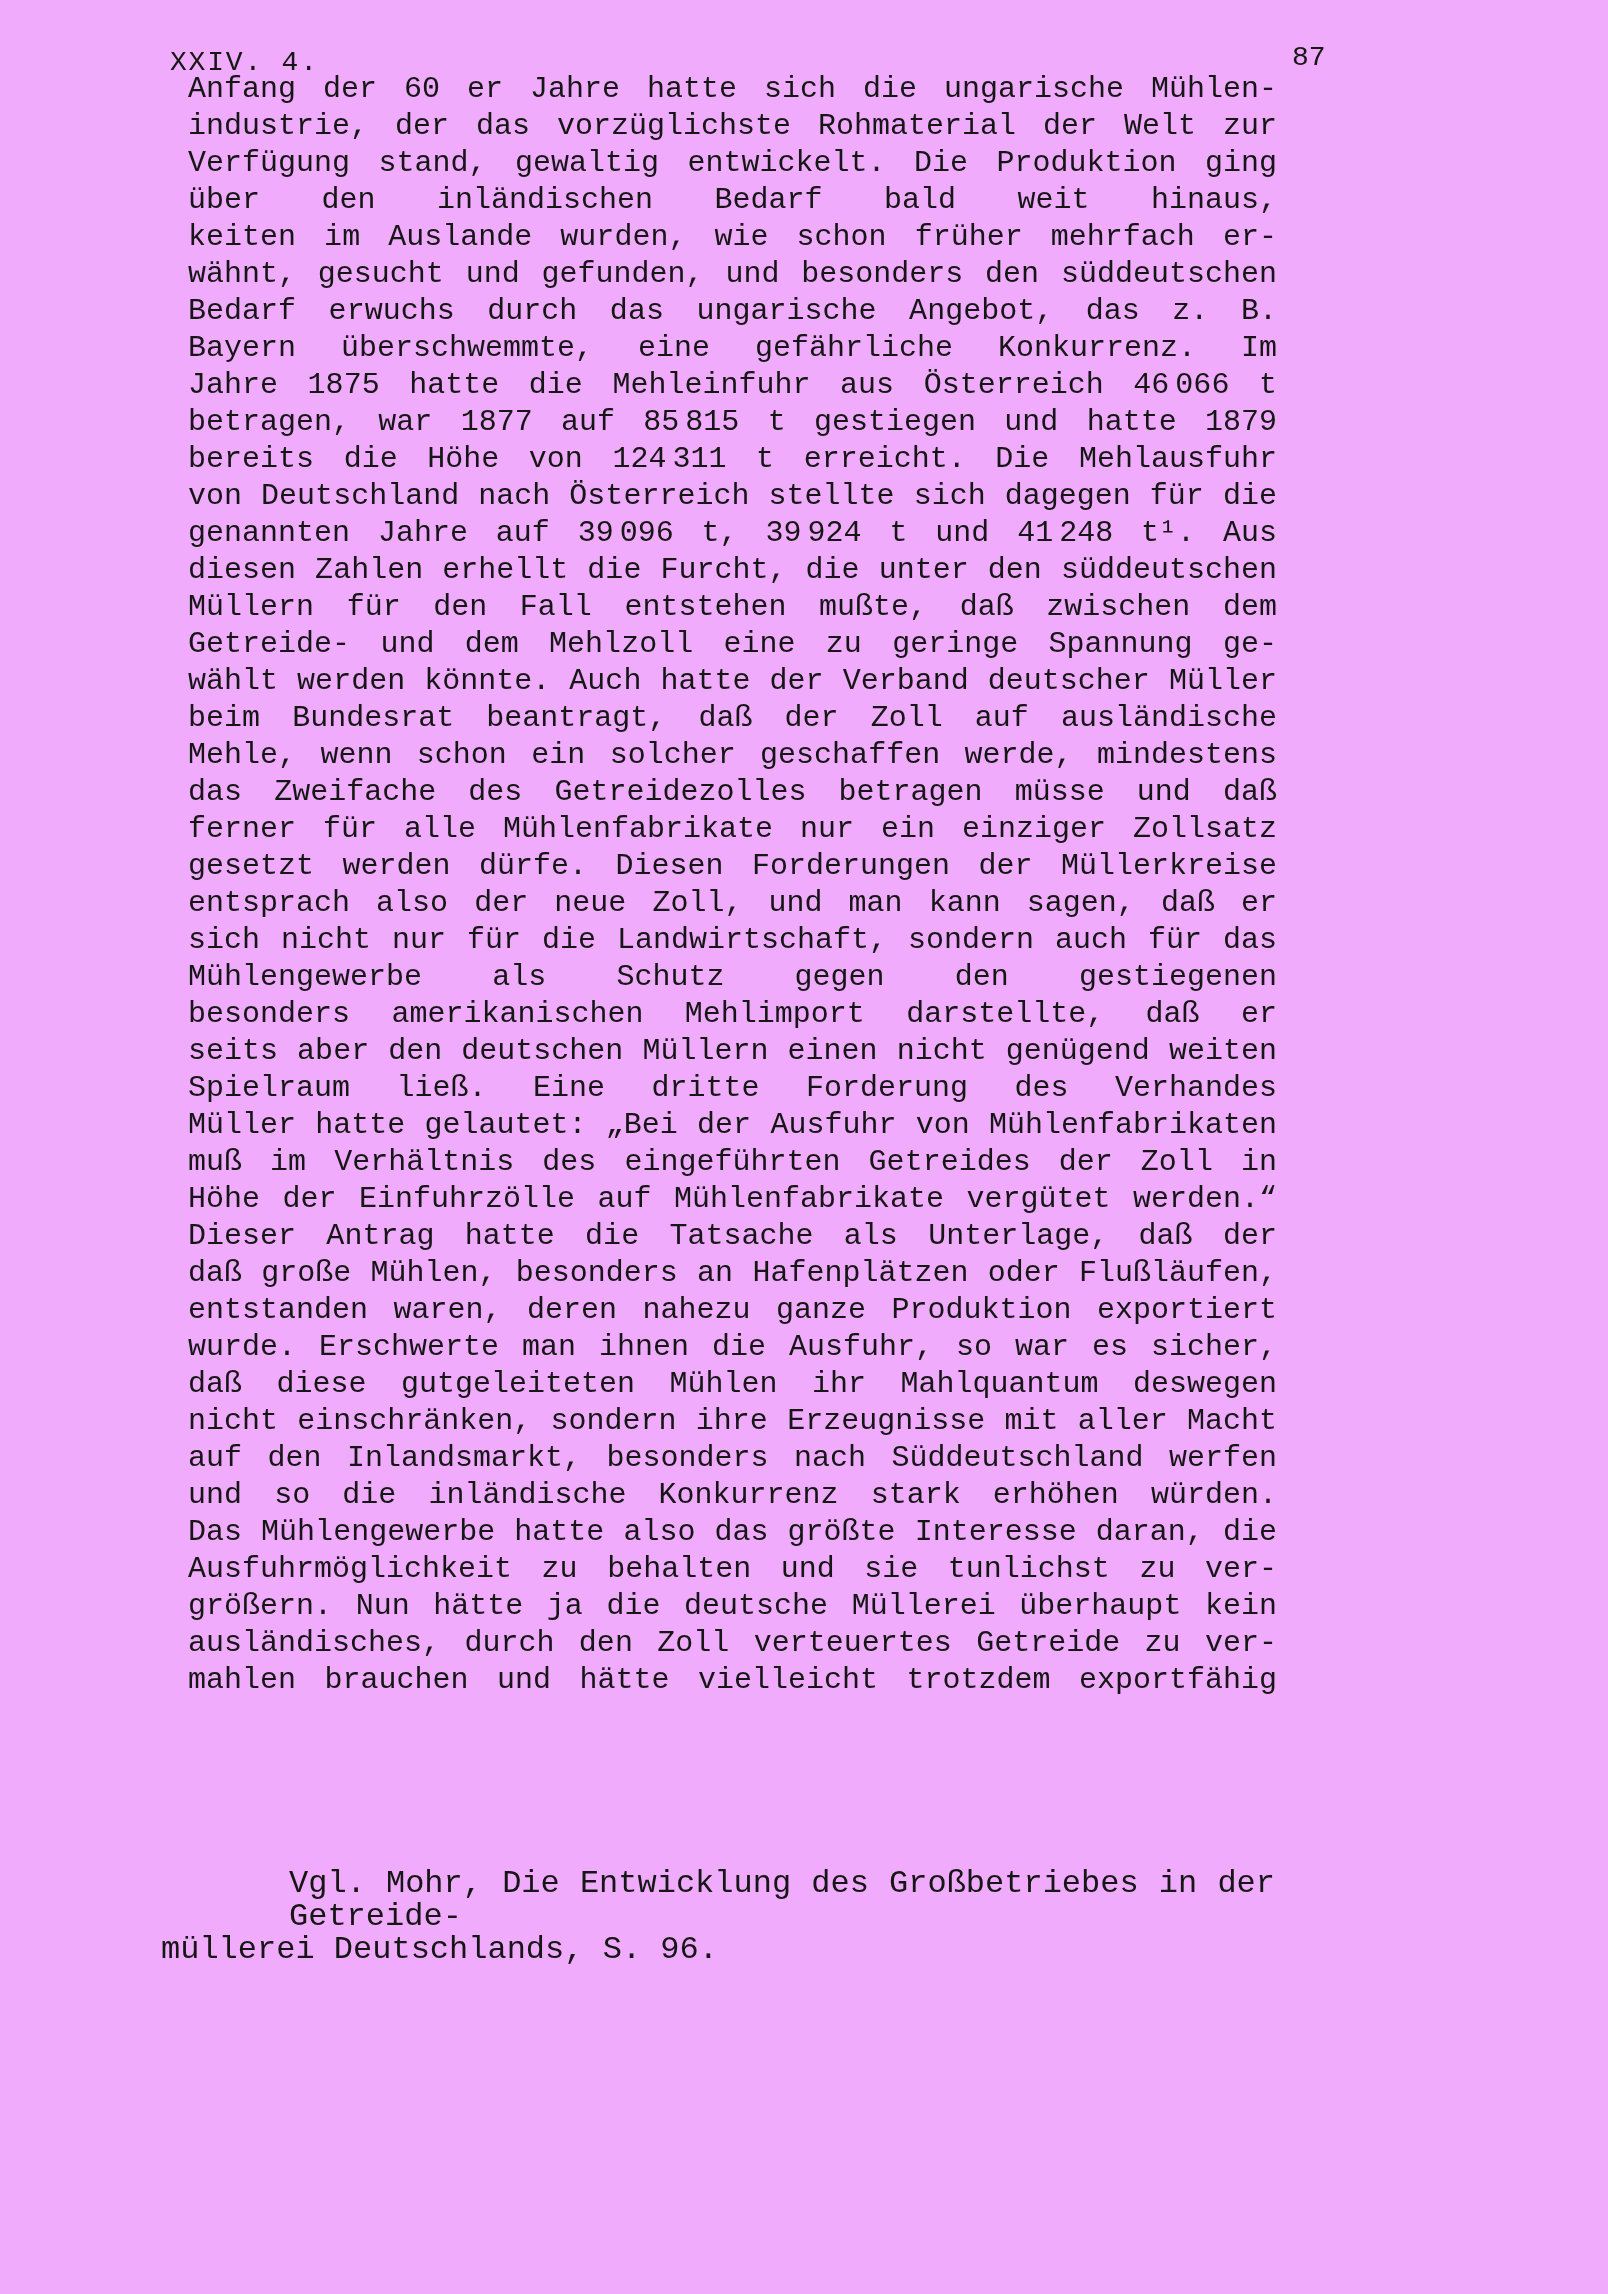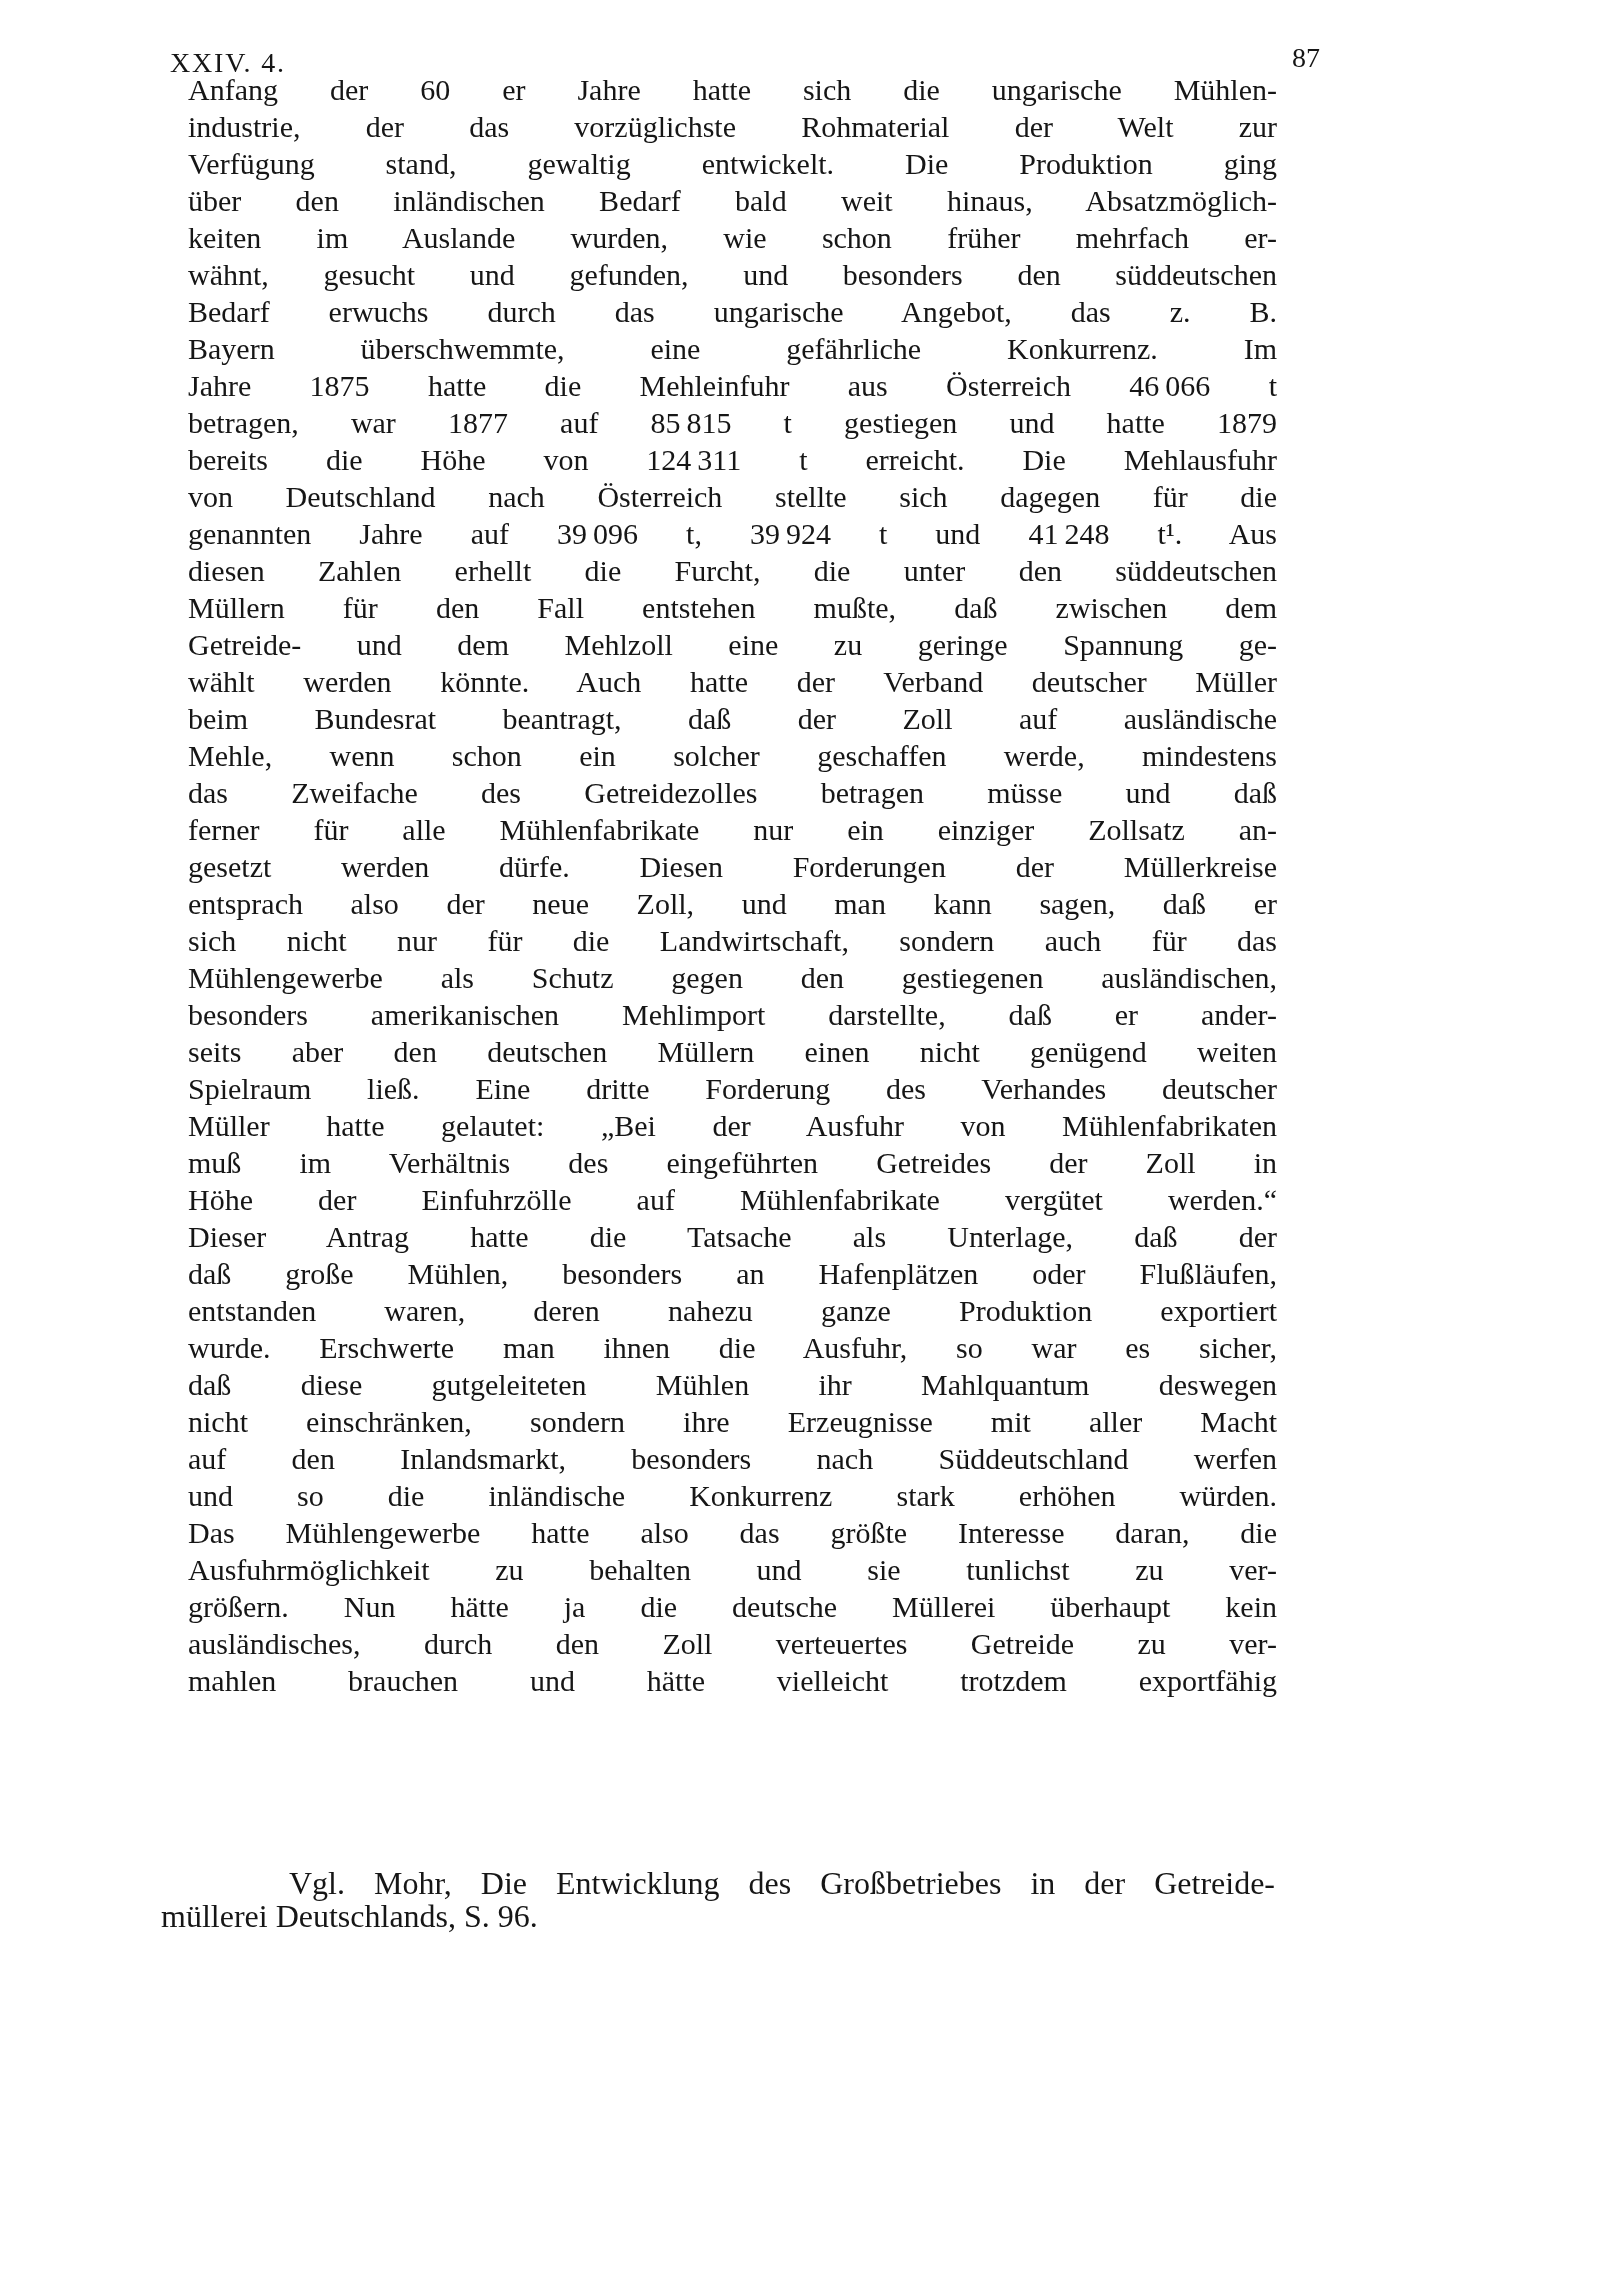--- a/index.html
+++ b/index.html
@@ -4,23 +4,23 @@
 <style>
   html, body {
     margin: 0;
     padding: 0;
     background: #e8e8e8;
   }
   .page {
     position: relative;
     width: 1608px;
     height: 2294px;
-    background: #ffffff;
+    background: #f0abfc;
     color: #161616;
-    font-family: Liberation Serif, serif;
+    font-family: Liberation Mono, monospace;
     overflow: hidden;
   }
   .header {
     position: absolute;
     top: 42px;
     left: 170px;
     right: 0;
     height: 40px;
     font-size: 28px;
   }

